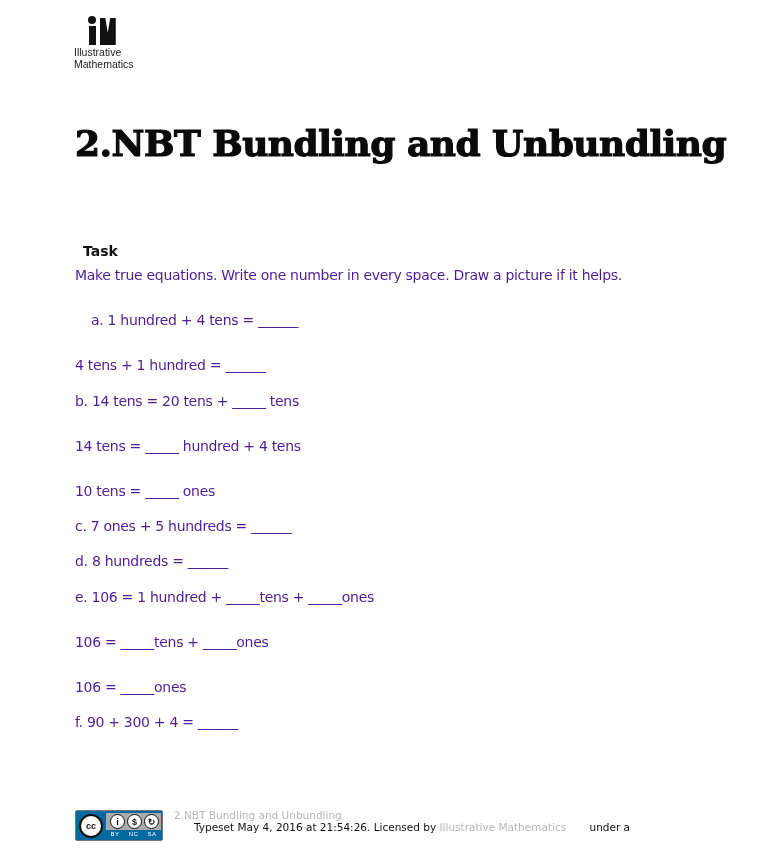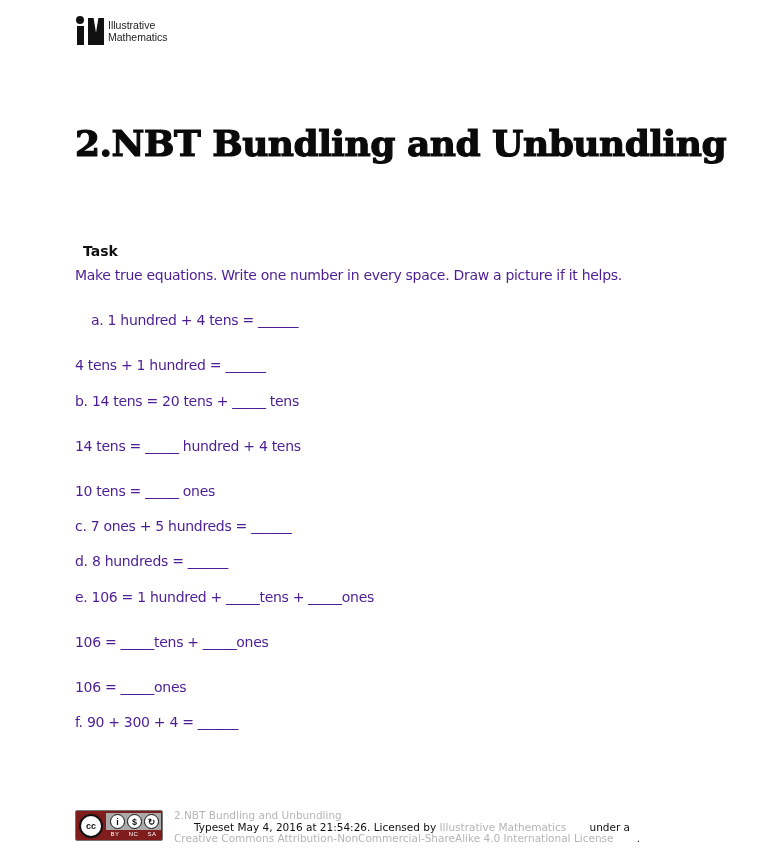--- a/index.html
+++ b/index.html
@@ -1,20 +1,20 @@
 <!DOCTYPE html>
 <html><head>
   <meta charset="utf-8">
   <style>
     html, body { margin: 0; padding: 0; background: #ffffff; }
     body {
       width: 758px; height: 857px; position: relative; overflow: hidden;
       font-family: "DejaVu Sans", "Liberation Sans", sans-serif; color: #111;
     }
-    .logo { position: absolute; left: 76px; top: 16px; display: flex; align-items: center; }
+    .logo { position: absolute; left: 76px; top: 16px; display: flex; align-items: center; flex-direction: column; }
     .logo-mark { position: relative; width: 34px; height: 30px; }
     .logo-dot { position: absolute; left: 0; top: 0; width: 8px; height: 8px; background: #111; border-radius: 50%; }
     .logo-i { position: absolute; left: 1px; top: 10px; width: 7px; height: 19px; background: #111; }
     .logo-v-fill { position: absolute; left: 12px; top: 2px; width: 16px; height: 27px; background: #111;
       clip-path: polygon(0 0, 35% 0, 50% 55%, 65% 0, 100% 0, 100% 100%, 0 100%); }
     .logo-text { font-family: "Liberation Sans", sans-serif; font-size: 10.5px; line-height: 12px; color: #222; margin-left: -2px; }
 
     .title {
       position: absolute; left: 75px; top: 122px; margin: 0;
       font-family: "DejaVu Serif", serif; font-weight: 900; font-size: 36px; letter-spacing: -0.5px;
@@ -26,21 +26,21 @@
       font-family: "DejaVu Sans", sans-serif; font-weight: bold; font-size: 14px; color: #111;
     }
     .line {
       position: absolute; left: 75px; margin: 0;
       font-family: "DejaVu Sans", sans-serif; font-size: 14px; color: #4c1d95; white-space: pre;
       letter-spacing: -0.3px;
     }
 
     .footer { position: absolute; left: 75px; top: 810px; display: flex; align-items: flex-start; }
     .cc-badge {
-      width: 88px; height: 31px; background: #7f1d1d; border: 1px solid #777; border-radius: 2px;
+      width: 88px; height: 31px; background: #0369a1; border: 1px solid #777; border-radius: 2px;
       position: relative; box-sizing: border-box;
     }
     .cc-badge .cc-main {
       position: absolute; left: 3px; top: 3px; width: 24px; height: 24px; border-radius: 50%;
       background: #fff; border: 2px solid #111; box-sizing: border-box;
       font: bold 9px "Liberation Sans", sans-serif; color: #111; display: flex; align-items: center; justify-content: center;
     }
     .cc-badge .cc-bar { position: absolute; left: 30px; top: 2px; width: 55px; height: 17px; background: #aaa; }
     .cc-badge .cc-ico {
       position: absolute; top: 3px; width: 15px; height: 15px; border-radius: 50%; background: #fff;
@@ -99,17 +99,14 @@
       <span>BY</span>
       <span>NC</span>
       <span>SA</span>
     </div>
   </div>
   <div class="footer-text">
     <div class="muted">2.NBT Bundling and Unbundling</div>
     <div>
       <span class="dark">Typeset May 4, 2016 at 21:54:26. Licensed by </span><span class="muted">Illustrative Mathematics</span><span class="dark"> under a</span>
     </div>
-    <div>
-      <span class="muted">Creative Commons Attribution-NonCommercial-ShareAlike 4.0 International License</span><span class="dark"> .</span>
-    </div>
   </div>
 </div>
 
 </body></html>

